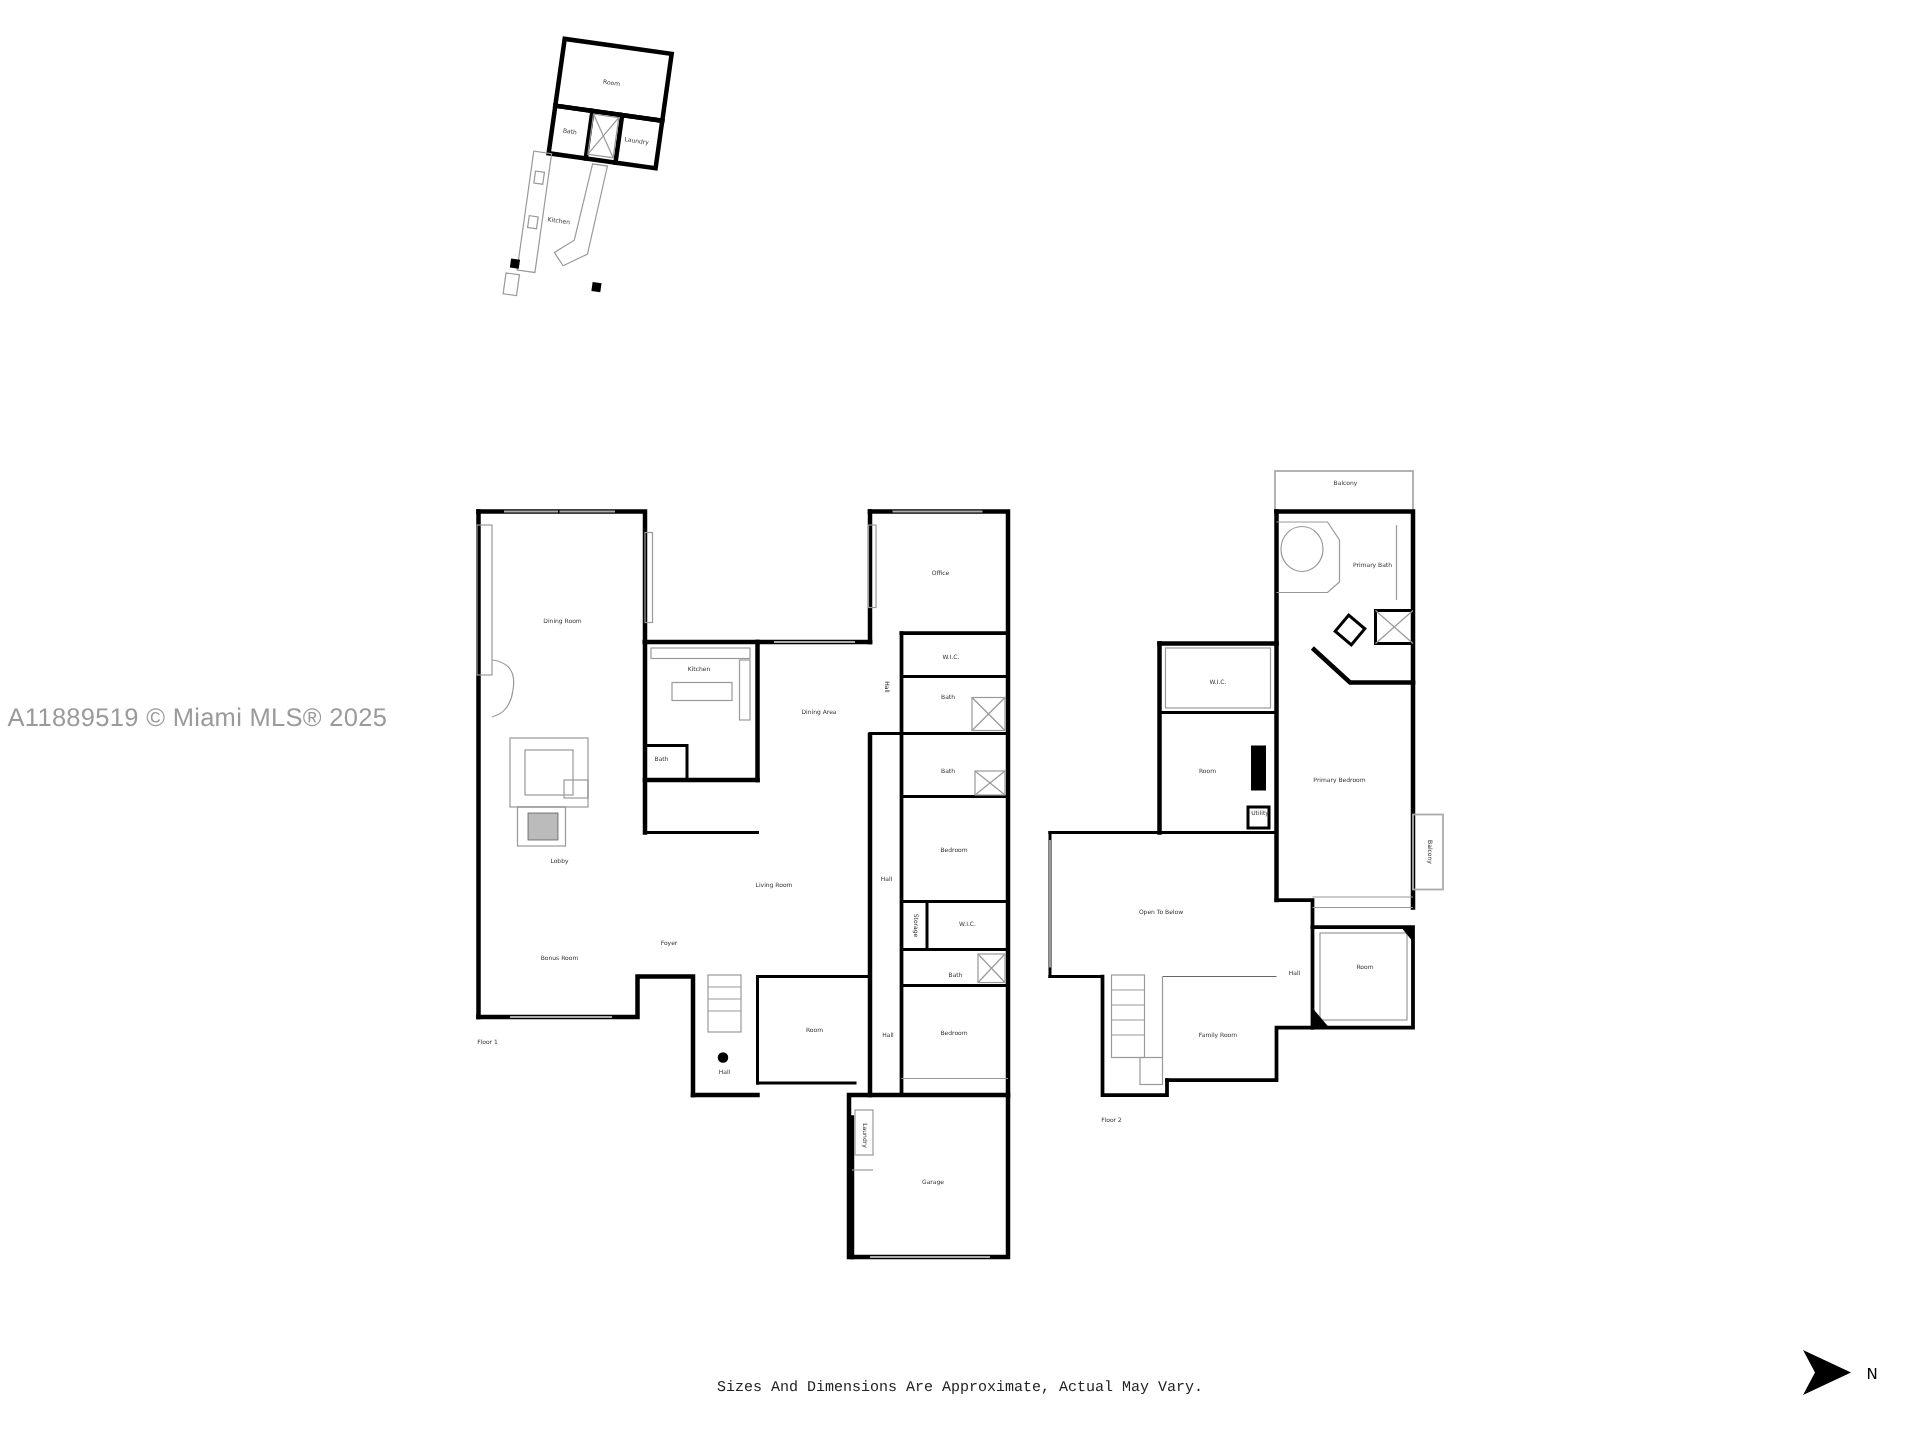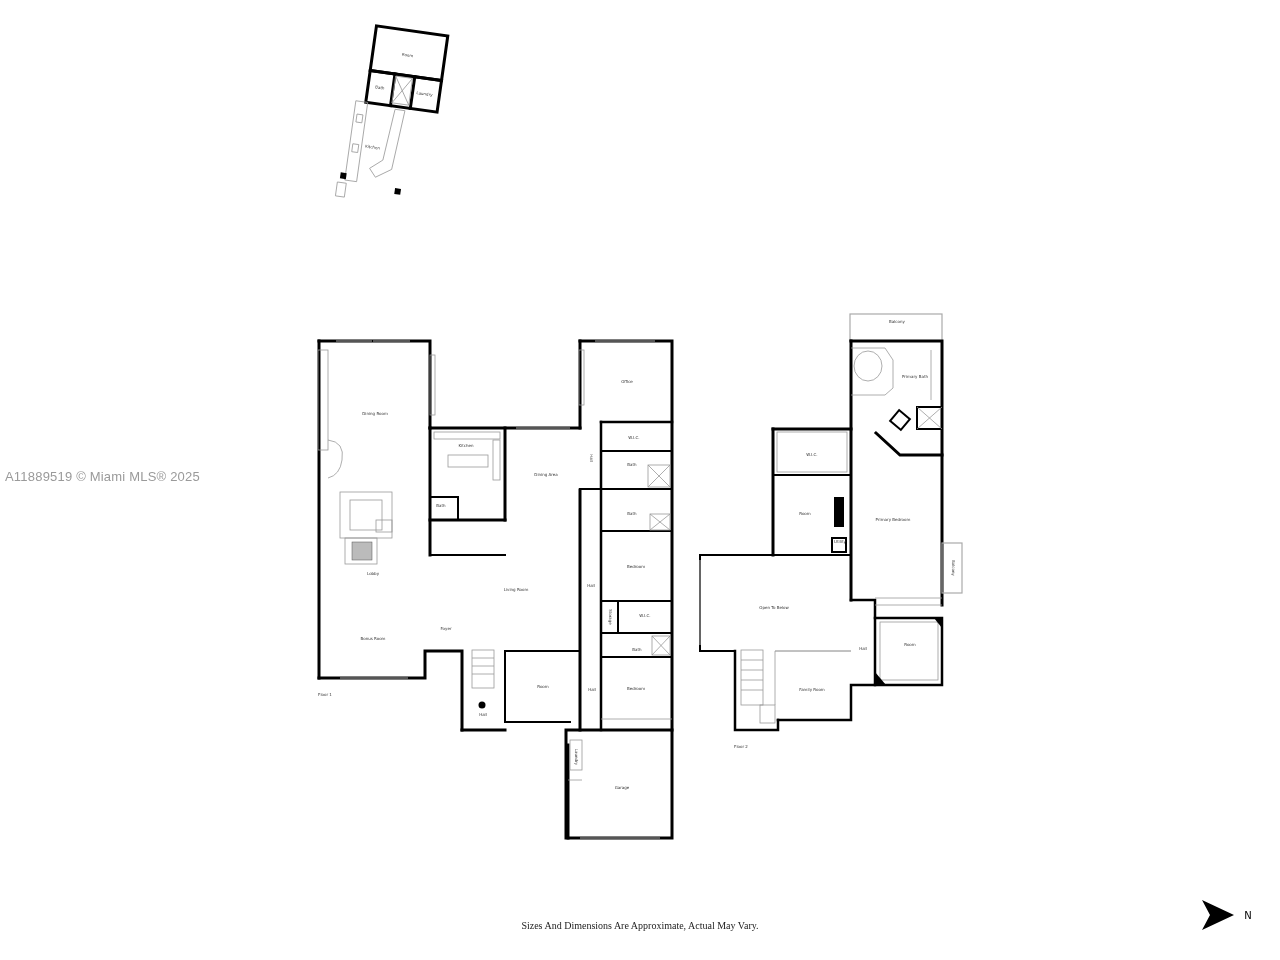--- a/index.html
+++ b/index.html
@@ -2,22 +2,22 @@
 <html><head>
 <meta charset="utf-8">
 <style>
   html, body { margin:0; padding:0; background:#ffffff; }
   body { width:1280px; height:960px; position:relative; overflow:hidden; font-family:"DejaVu Sans", sans-serif; }
   svg.plan { position:absolute; left:0; top:0; }
   .lbl { font-family:"DejaVu Sans", sans-serif; font-size:4px; fill:#333; text-anchor:middle; }
   .wall { stroke:#000; stroke-width:3; fill:none; stroke-linecap:square; }
   .thin { stroke:#999; stroke-width:0.8; fill:none; }
   .win { stroke:#aaa; stroke-width:1.2; fill:#fff; }
-  .watermark { position:absolute; left:5px; top:469px; font-family:"Liberation Sans", sans-serif; font-size:13px; color:#9a9a9a; letter-spacing:0.2px; white-space:nowrap; }
-  .disclaimer { position:absolute; left:0; width:1280px; top:920px; text-align:center; font-family:Liberation Serif, serif; font-size:10px; color:#222; }
+  .watermark { position:absolute; left:5px; top:469px; font-family:"Liberation Sans", sans-serif; font-size:17px; color:#9a9a9a; letter-spacing:0.2px; white-space:nowrap; }
+  .disclaimer { position:absolute; left:0; width:1280px; top:920px; text-align:center; font-family:Liberation Mono, monospace; font-size:10px; color:#222; }
   .north { position:absolute; left:1198px; top:898px; width:60px; height:36px; }
 </style>
 </head>
 <body>
 
 <svg class="plan" width="1280" height="960" viewBox="0 0 1280 960">
 
   <g transform="rotate(8 400 110)">
     <rect x="365" y="30" width="72" height="45" class="wall"></rect>
     <rect x="365" y="75" width="72" height="32" class="wall"></rect>

